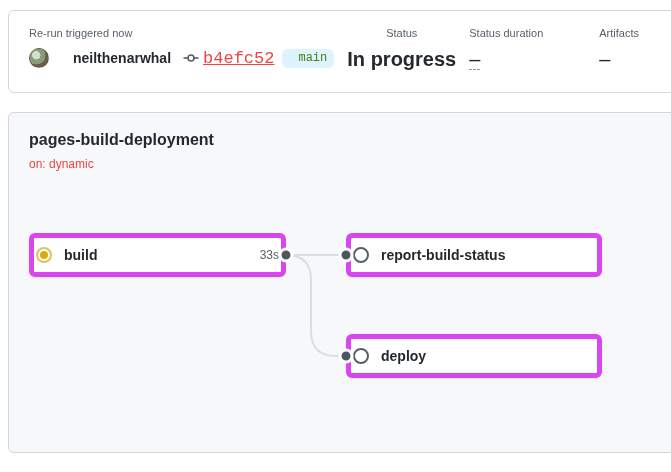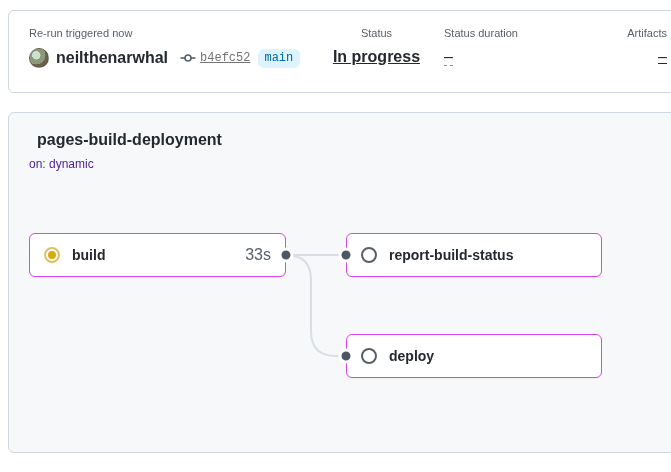--- a/index.html
+++ b/index.html
@@ -29,101 +29,100 @@
   .rh-col { display: flex; flex-direction: column; }
   .rh-col .rh-label {
     font-size: 11px;
     color: #57606a;
     margin-bottom: 9px;
     white-space: nowrap;
   }
   .rh-meta { flex: 0 0 280px; }
   .rh-status { flex: 0 0 135px; align-items: center; }
   .rh-duration { flex: 0 0 130px; }
-  .rh-artifacts { flex: 1 1 auto; align-items: flex-end; }
-  .rh-value { font-size: 16px; font-weight: 700; white-space: nowrap; text-decoration: underline; }
+  .rh-artifacts { flex: 1 1 auto; }
+  .rh-value { font-size: 20px; font-weight: 700; white-space: nowrap; }
   .rh-dash { font-weight: 400; }
   .rh-dash-underline {
     display: inline-block;
     line-height: 1.0;
     border-bottom: 1px dashed #8c959f;
     font-weight: 400;
   }
   .actor-row { display: flex; align-items: center; }
   .avatar {
     width: 20px; height: 20px;
     border-radius: 50%;
     background: radial-gradient(circle at 35% 35%, #cfe0cf 0 25%, #8a9a7b 26% 55%, #6b5f4a 56% 100%);
     border: 1px solid rgba(27,31,36,0.15);
     flex: 0 0 auto;
   }
-  .actor-name { font-size: 16px; font-weight: 700; margin-left: 7px; white-space: nowrap; }
+  .actor-name { font-size: 14px; font-weight: 700; margin-left: 24px; white-space: nowrap; }
   .commit-icon { margin-left: 12px; display: inline-flex; align-items: center; }
   .commit-sha {
     margin-left: 4px;
     font-family: "Liberation Mono", monospace;
-    font-size: 12px;
-    color: #737373;
+    font-size: 17px;
+    color: #ef4444;
     text-decoration: underline;
     cursor: pointer;
   }
   .branch-badge {
     margin-left: 8px;
     font-family: "Liberation Mono", monospace;
     font-size: 12px;
-    color: #0369a1;
+    color: #4d7c0f;
     background: #ddf4ff;
-    padding: 2px 7px 3px 6px;
+    padding: 2px 7px 3px 16px;
     border-radius: 6px;
     cursor: pointer;
     white-space: nowrap;
   }
 
   
   .graph-card {
     top: 112px;
     height: 341px;
     background: #f6f8fa;
     overflow: hidden;
   }
   .wf-title {
     position: absolute;
     left: 20px; top: 18px;
     font-size: 16px;
     font-weight: 700;
-    margin-left: 8px;
   }
   .wf-trigger {
     position: absolute;
     left: 20px; top: 44px;
     font-size: 12px;
-    color: #4c1d95;
+    color: #ef4444;
   }
   .connectors {
     position: absolute;
     left: 0; top: 0;
     pointer-events: none;
   }
   .job-node {
     position: absolute;
     height: 44px;
     background: #ffffff;
-    border: 1px solid #d946ef;
+    border: 5px solid #d946ef;
     border-radius: 6px;
     box-shadow: 0 1px 0 rgba(27,31,36,0.04);
     display: flex;
     align-items: center;
-    padding: 0 14px;
+    padding: 0 2px;
     cursor: pointer;
   }
   .node-build  { left: 20px;  top: 120px; width: 257px; }
   .node-report { left: 337px; top: 120px; width: 256px; }
   .node-deploy { left: 337px; top: 221px; width: 256px; }
   .job-label { font-size: 14px; font-weight: 700; margin-left: 12px; white-space: nowrap; }
-  .job-duration { margin-left: auto; font-size: 16px; color: #57606a; }
+  .job-duration { margin-left: auto; font-size: 12px; color: #57606a; }
   .icon-inprogress {
     width: 16px; height: 16px;
     border-radius: 50%;
     border: 2px solid #dfc064;
     position: relative;
     flex: 0 0 auto;
   }
   .icon-inprogress::after {
     content: '';
     position: absolute;

